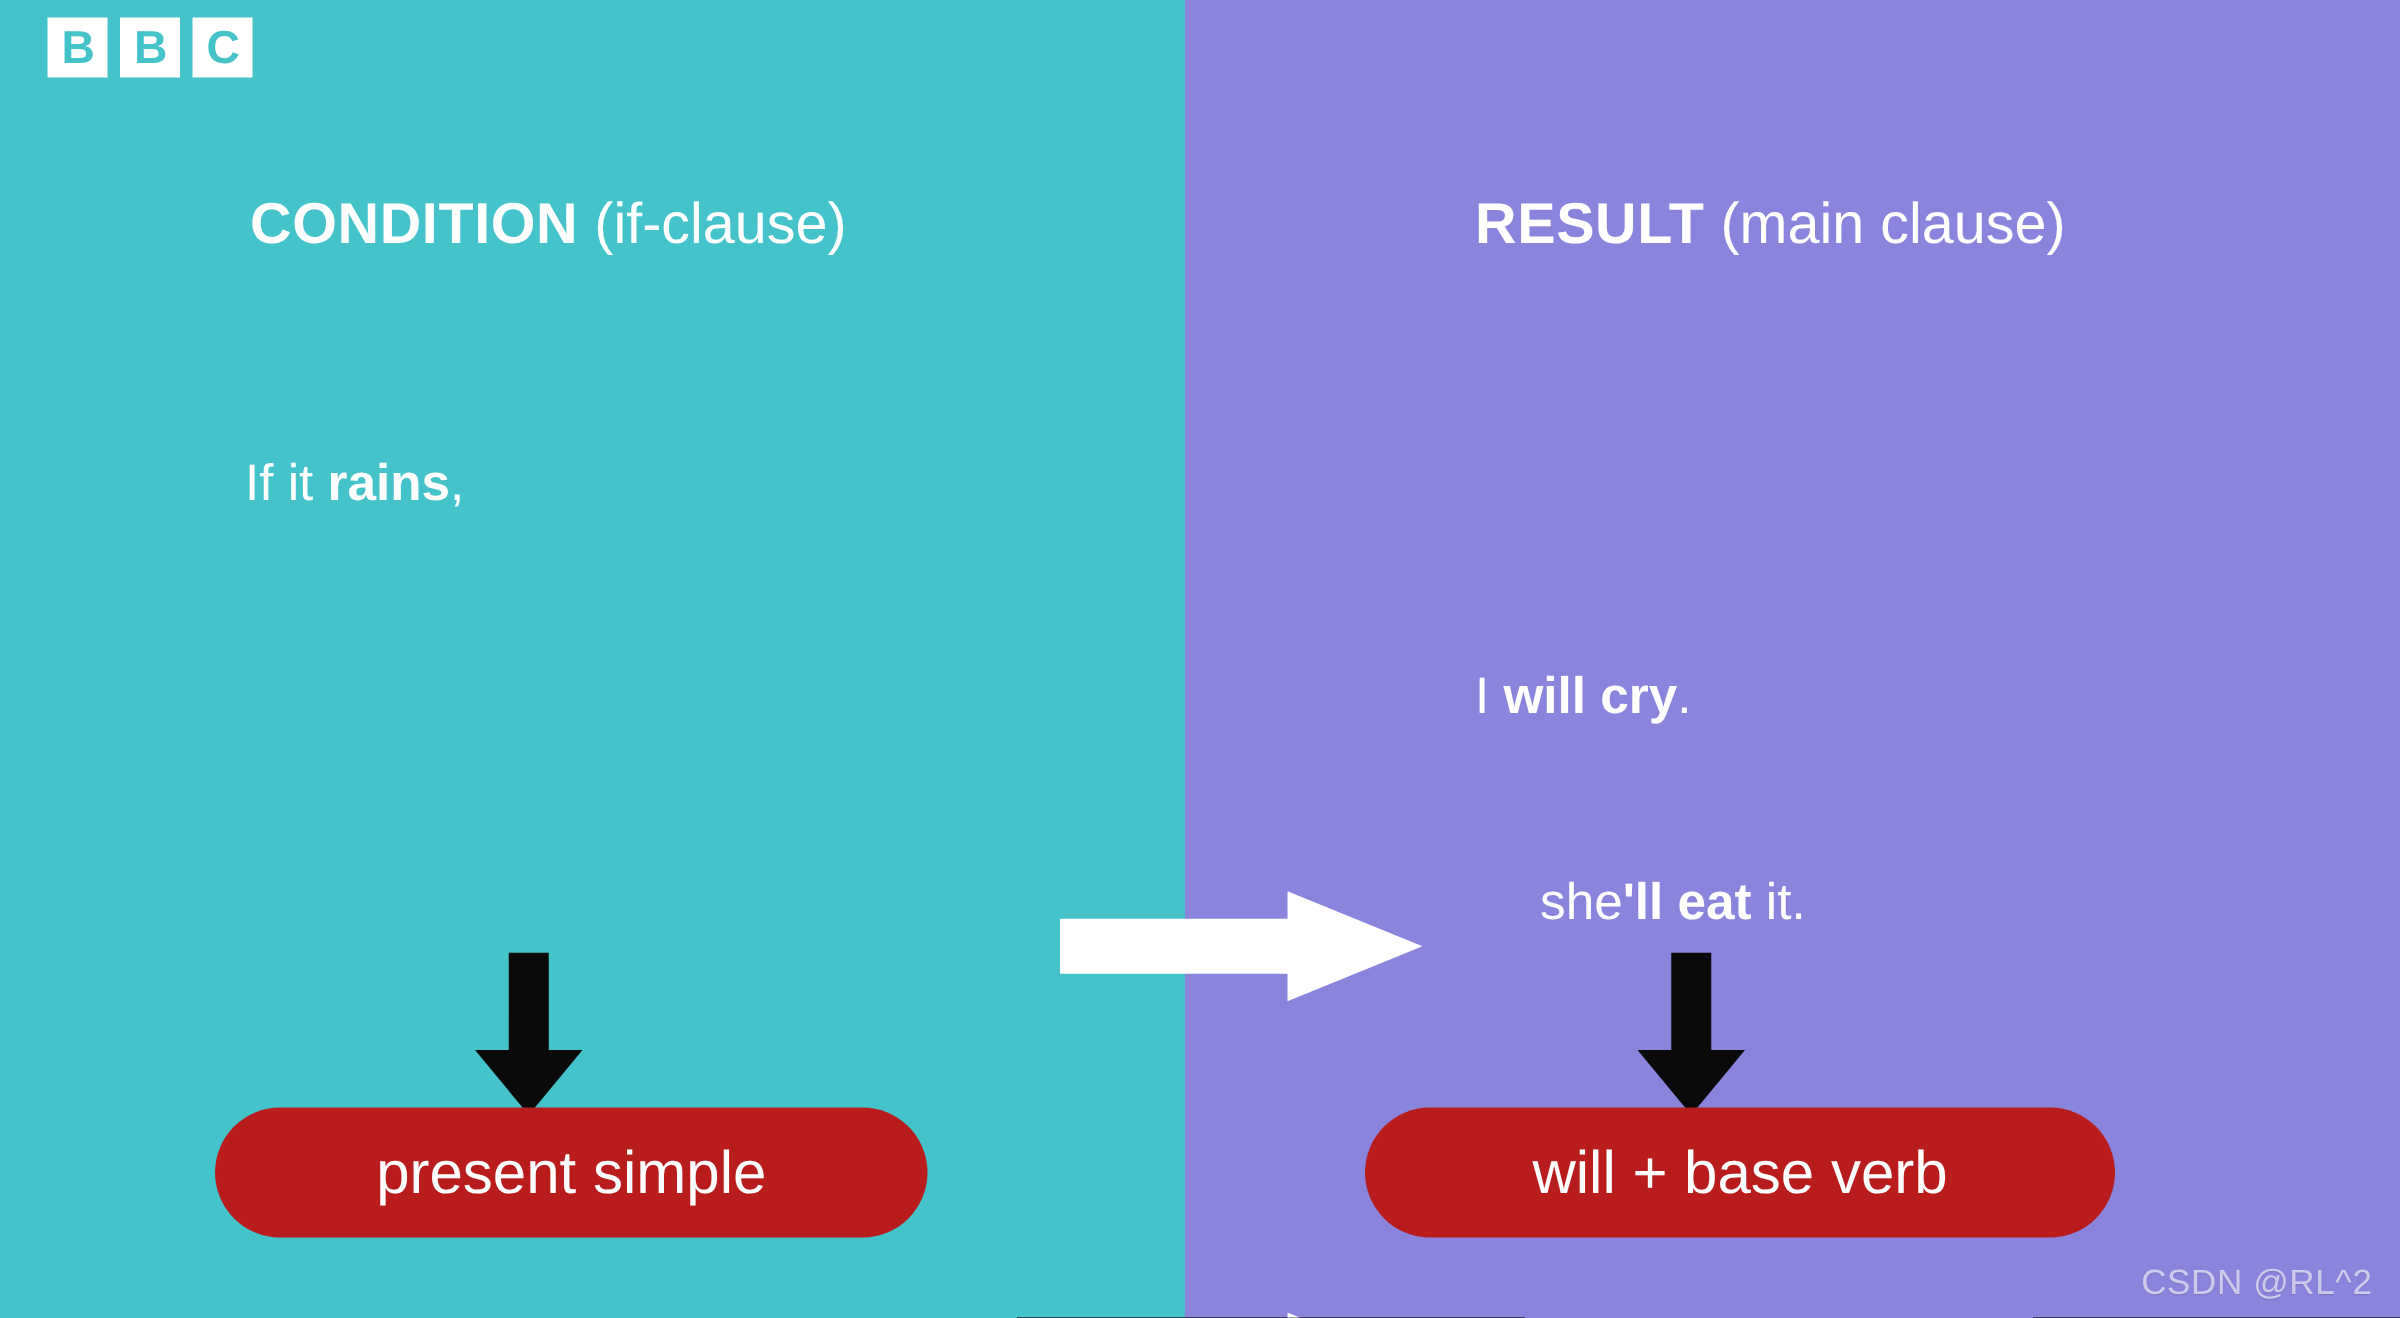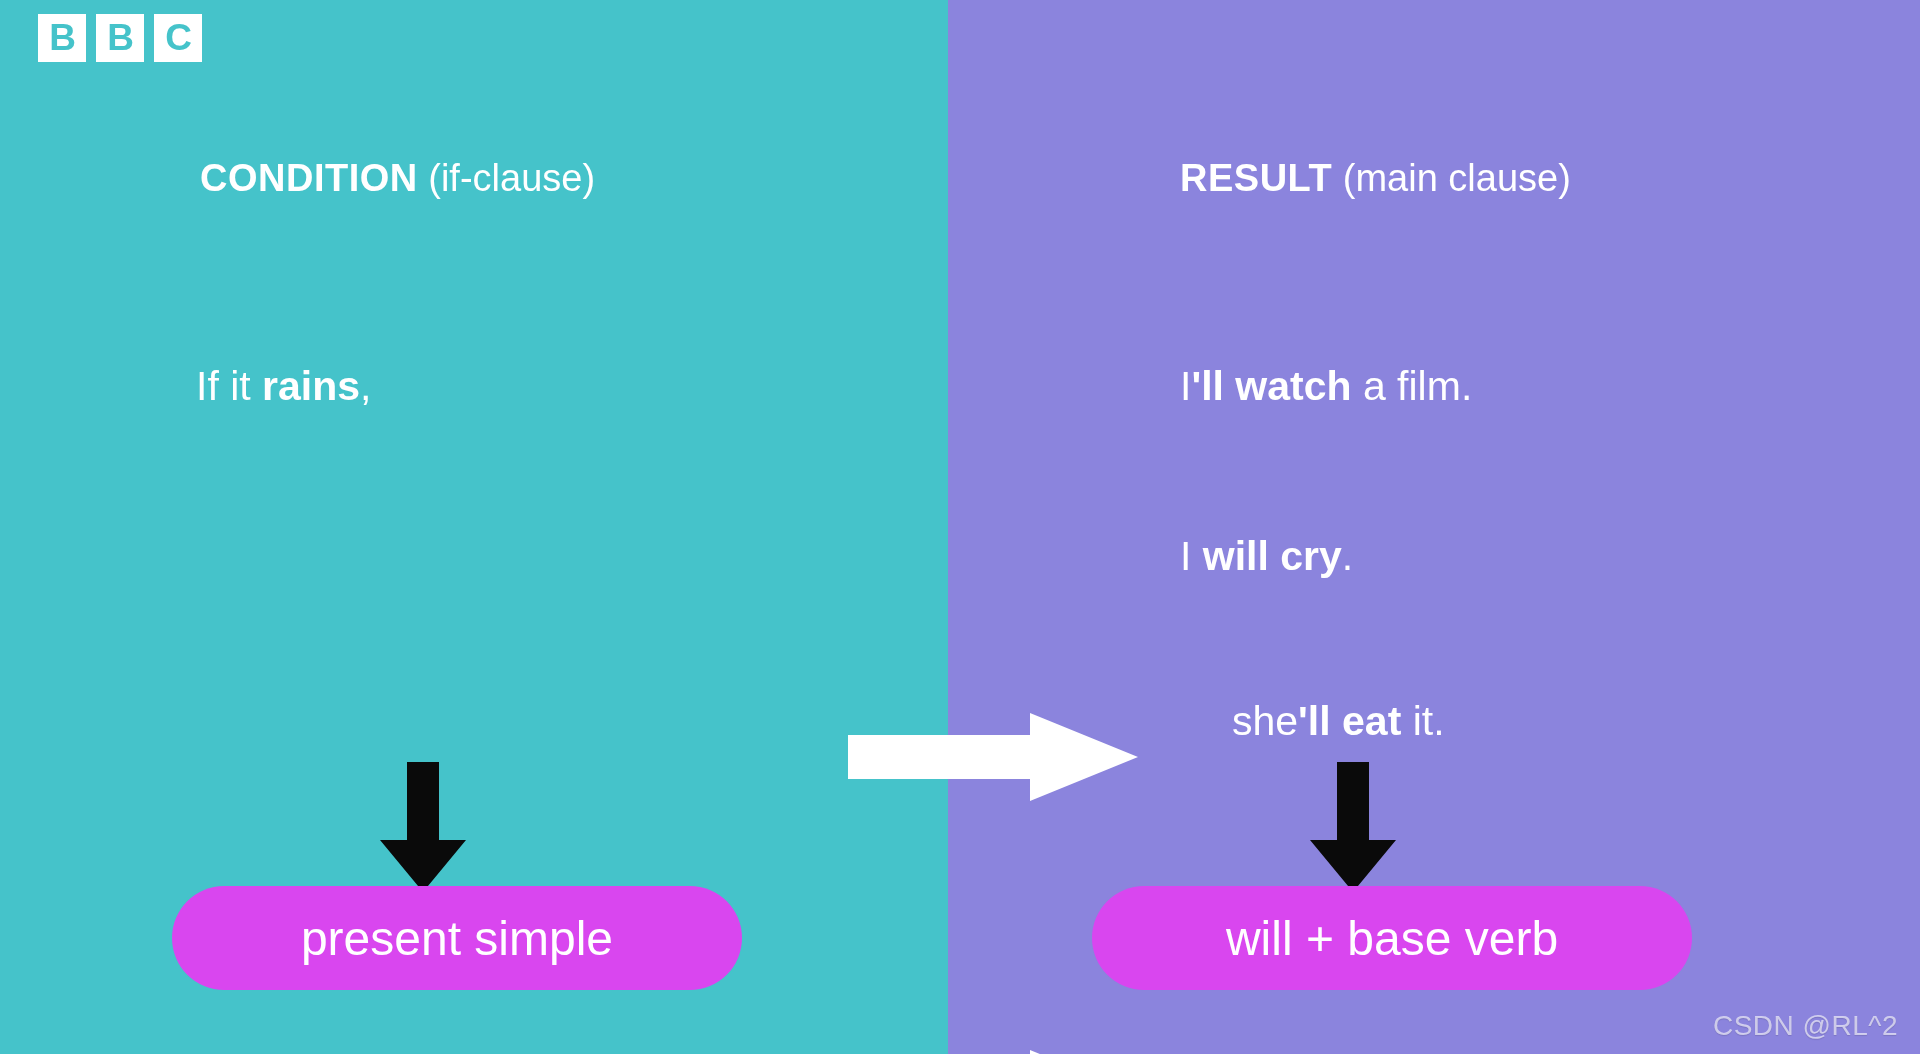--- a/index.html
+++ b/index.html
@@ -55,21 +55,21 @@
     line-height: 48px;
     text-align: center;
     letter-spacing: -1px;
   }
 
   
   .heading {
     position: absolute;
     top: 150px;
     color: #ffffff;
-    font-size: 38px;
+    font-size: 46px;
     line-height: 56px;
     white-space: nowrap;
     z-index: 5;
   }
   .heading-left  { left: 200px; }
   .heading-right { left: 1180px; }
   .heading b { font-weight: bold; letter-spacing: 0.5px; }
   .heading span { font-weight: normal; }
 
   
@@ -118,21 +118,21 @@
     position: absolute;
     z-index: 4;
   }
   .arrow-down svg { display: block; }
   .arrow-d-left  { left: 380px; top: 762px; }
   .arrow-d-right { left: 1310px; top: 762px; }
 
   
   .pill {
     position: absolute;
-    background: #d946ef;
+    background: #b91c1c;
     border-radius: 60px;
     color: #ffffff;
     font-size: 48px;
     font-weight: normal;
     text-align: center;
     white-space: nowrap;
     z-index: 5;
     display: flex;
     align-items: center;
     justify-content: center;
@@ -186,23 +186,20 @@
 
   <div class="row row-1">
     <div class="clause clause-cond-1">
       <span>If it </span><b>rains</b><span>,</span>
     </div>
     <div class="arrow-right arrow-r1">
       <svg width="290" height="88" viewBox="0 0 290 88">
         <polygon points="0,22 182,22 182,0 290,44 182,88 182,66 0,66" fill="#ffffff"></polygon>
       </svg>
     </div>
-    <div class="clause clause-res-1">
-      <span>I</span><b>'ll watch</b><span> a film.</span>
-    </div>
   </div>
 
   <div class="row row-2">
     <div class="arrow-right arrow-r2">
       <svg width="290" height="88" viewBox="0 0 290 88">
         <polygon points="0,22 182,22 182,0 290,44 182,88 182,66 0,66" fill="#ffffff"></polygon>
       </svg>
     </div>
     <div class="clause clause-res-2">
       <span>I </span><b>will cry</b><span>.</span>

